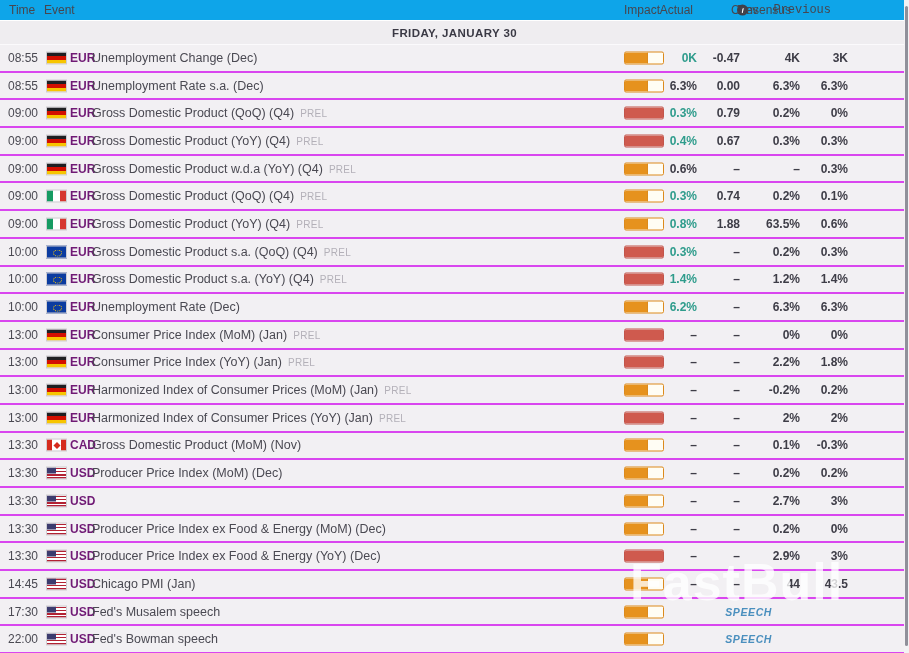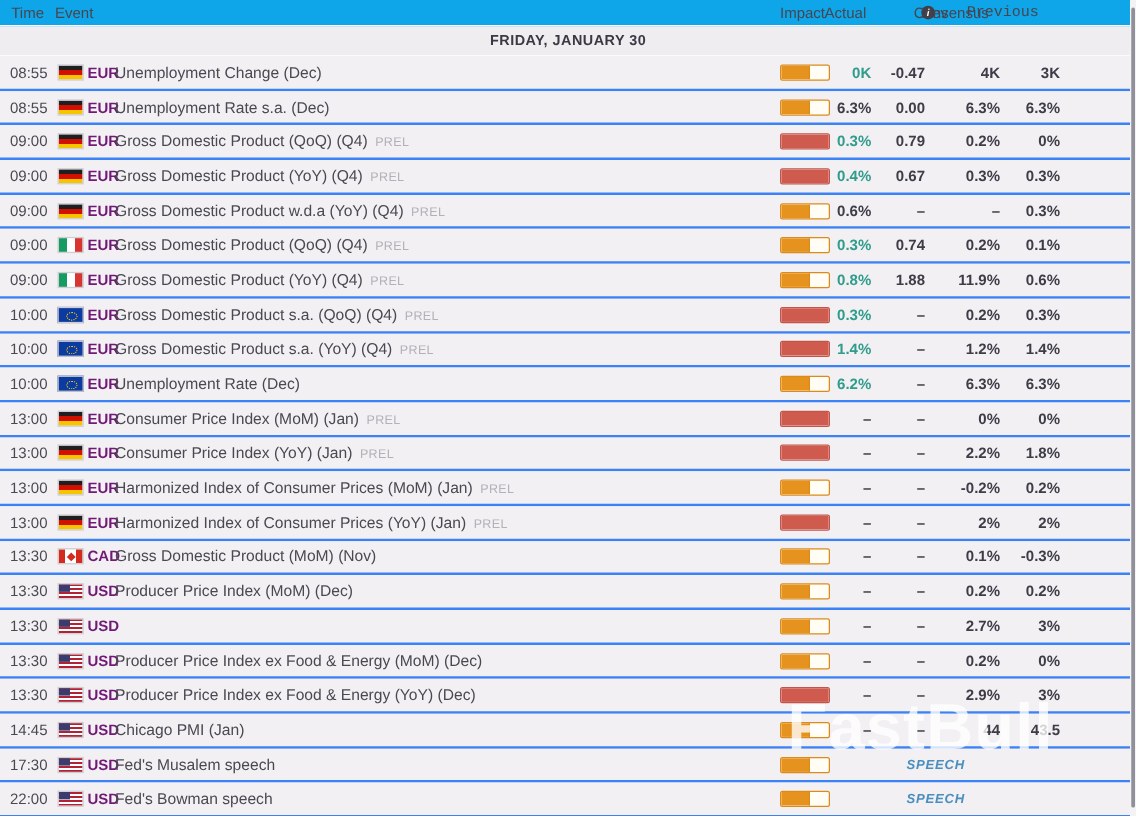--- a/index.html
+++ b/index.html
@@ -28,21 +28,21 @@
     font-style:italic;
   }
   
   .date-banner{
     height:23px;background:#efedf0;border-bottom:1px solid #fbfafc;
     display:flex;align-items:center;justify-content:center;
     font-size:11.5px;font-weight:700;letter-spacing:.4px;color:#3a3944;
   }
   
   .row{
-    position:relative;height:25.7px;background:#f2f0f3;border-bottom:2px solid #3b82f6;
+    position:relative;height:25.7px;background:#f2f0f3;border-bottom:2px solid #d946ef;
   }
   .row > span{position:absolute;top:50%;transform:translateY(-50%);white-space:nowrap;}
   .c-time{left:8px;font-size:12px;color:#4a4952;}
   .flag{
     left:46px;width:21px;height:13px;box-sizing:border-box;border:1px solid #cfcdd2;
     display:block;overflow:hidden;
   }
   .flag-de{background:linear-gradient(#1f1f22 33.4%,#d30f00 33.4% 66.7%,#f7c500 66.7%);}
   .flag-it{background:linear-gradient(90deg,#169b62 33.4%,#ffffff 33.4% 66.7%,#d6362f 66.7%);}
   .flag-eu{background:#0b3ba0;}
@@ -204,21 +204,21 @@
     <span class="flag flag-it"></span>
     <span class="c-cur">EUR</span>
     <span class="c-event"><span class="ev-text">Gross Domestic Product (YoY) (Q4)</span><span class="prel">PREL</span></span>
     <span class="c-impact">
         <span class="impact-bar medium">
           <span class="fill"></span>
         </span>
       </span>
     <span class="c-actual num teal">0.8%</span>
     <span class="c-dev num">1.88</span>
-    <span class="c-cons num">11.9%</span>
+    <span class="c-cons num">63.5%</span>
     <span class="c-prev num">0.6%</span>
 
   </div>
     <div class="row">
     <span class="c-time">10:00</span>
     <span class="flag flag-eu"></span>
     <span class="c-cur">EUR</span>
     <span class="c-event"><span class="ev-text">Gross Domestic Product s.a. (QoQ) (Q4)</span><span class="prel">PREL</span></span>
     <span class="c-impact">
         <span class="impact-bar high">

